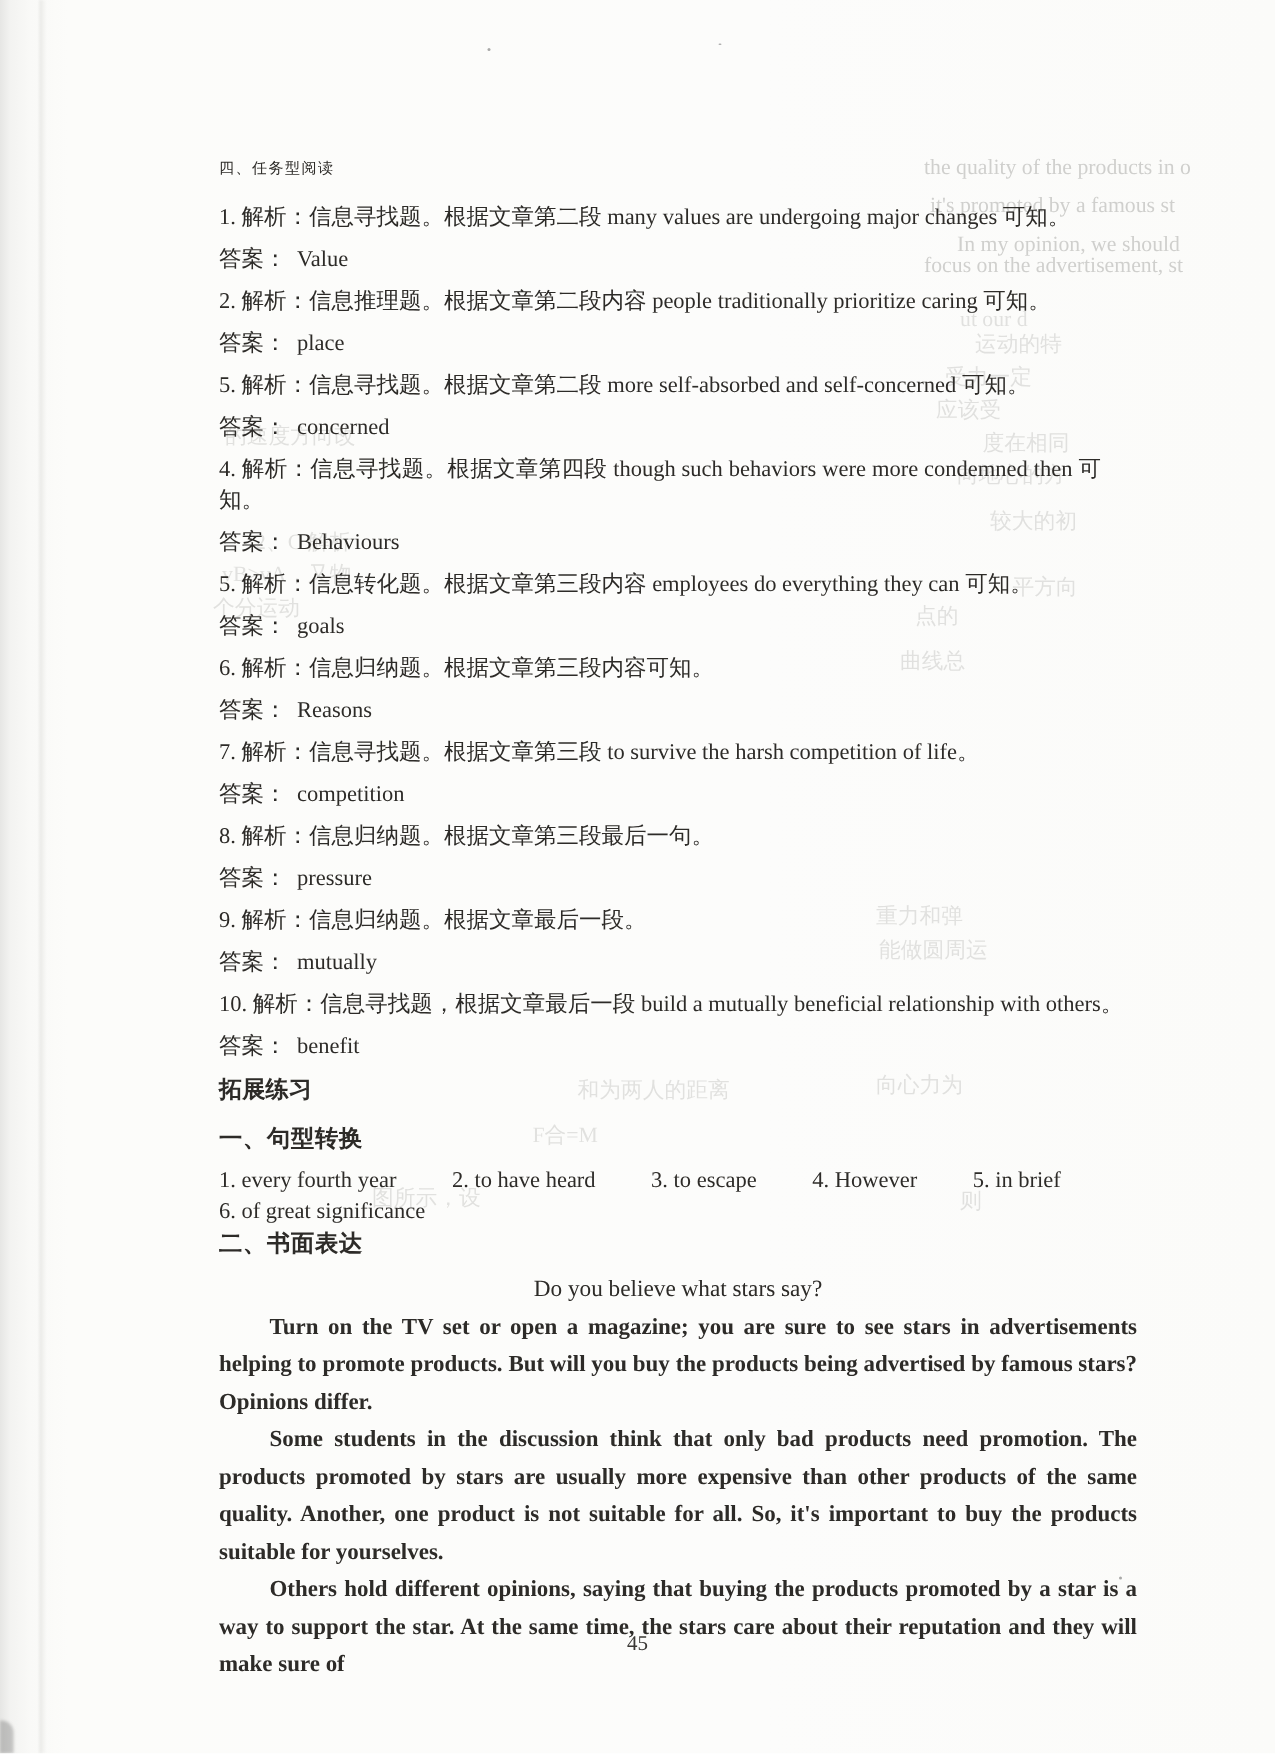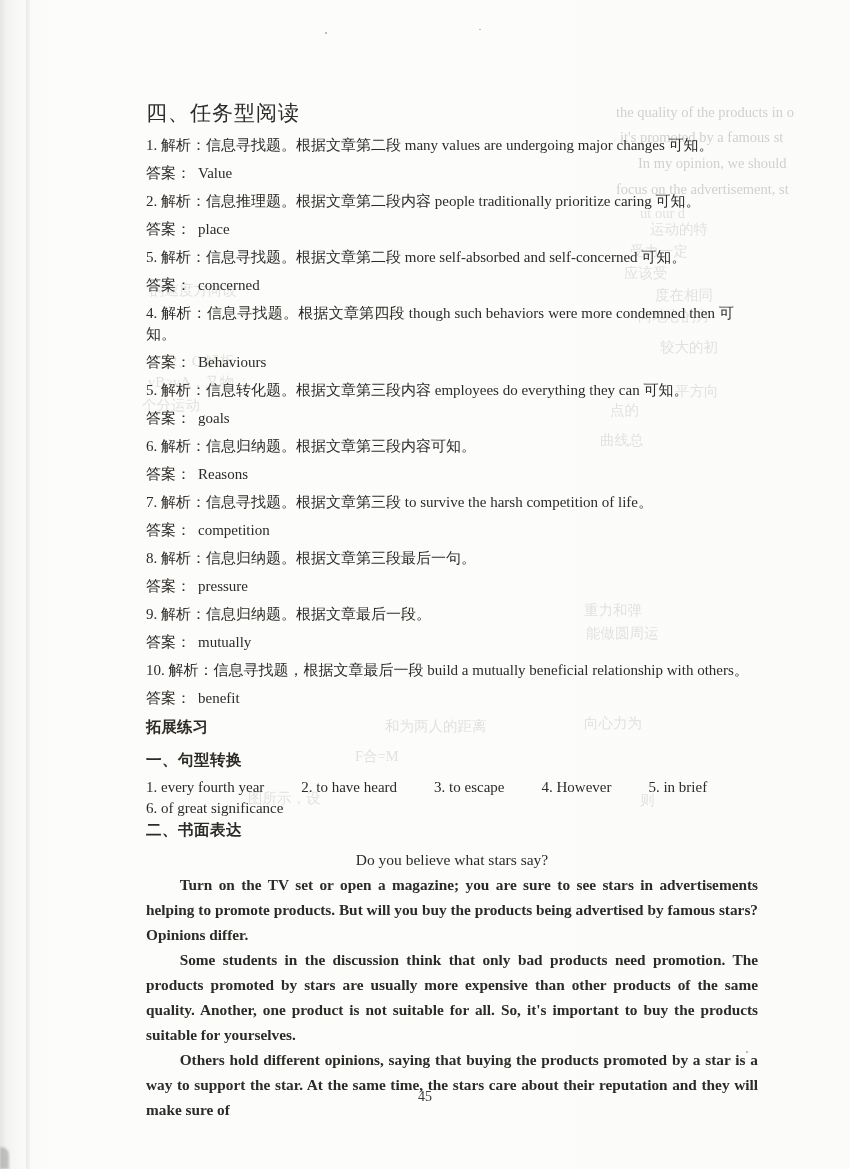--- a/index.html
+++ b/index.html
@@ -40,21 +40,21 @@
     pointer-events: none;
   }
   .bt.weak { color: rgba(120,120,116,0.20); }
 
   .content {
     position: absolute;
     left: 146px; top: 102px;
     width: 612px;
   }
   .sec-heading {
-    font-size: 21px;
+    font-size: 10px;
     line-height: 22px;
     margin-bottom: 11px;
     letter-spacing: 1px;
   }
   .qa-line {
     font-size: 15px;
     line-height: 21px;
     margin-bottom: 7px;
     text-align: justify;
   }
@@ -117,21 +117,21 @@
   <div class="crease"></div>
   <div class="corner-mark"></div>
   <div class="speck s1"></div>
   <div class="speck s2"></div>
   <div class="speck s3"></div>
 
   <div>
     <span class="bt" style="left:616px;top:104px">the quality of the products in o</span>
     <span class="bt" style="left:620px;top:129px">it's promoted by a famous st</span>
     <span class="bt" style="left:638px;top:155px">In my opinion, we should</span>
-    <span class="bt" style="left:616px;top:181px">focus on the advertisement, st</span>
+    <span class="bt" style="left:616px;top:169px">focus on the advertisement, st</span>
     <span class="bt weak" style="left:640px;top:205px">ut our d</span>
     <span class="bt weak" style="left:150px;top:281px">的速度方向改</span>
     <span class="bt weak" style="left:630px;top:242px">受力一定</span>
     <span class="bt weak" style="left:624px;top:264px">应该受</span>
     <span class="bt weak" style="left:650px;top:220px">运动的特</span>
     <span class="bt weak" style="left:655px;top:286px">度在相同</span>
     <span class="bt weak" style="left:638px;top:307px">向地心的方</span>
     <span class="bt weak" style="left:170px;top:352px">2、C 解析</span>
     <span class="bt weak" style="left:148px;top:373px">vB&gt;vA，又物</span>
     <span class="bt weak" style="left:142px;top:396px">个分运动</span>

